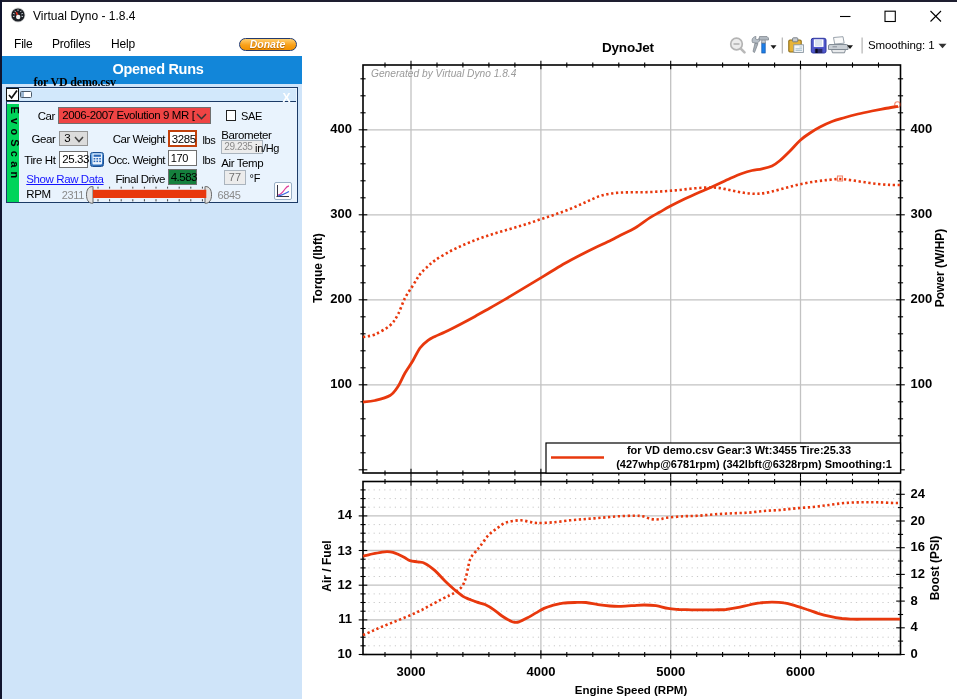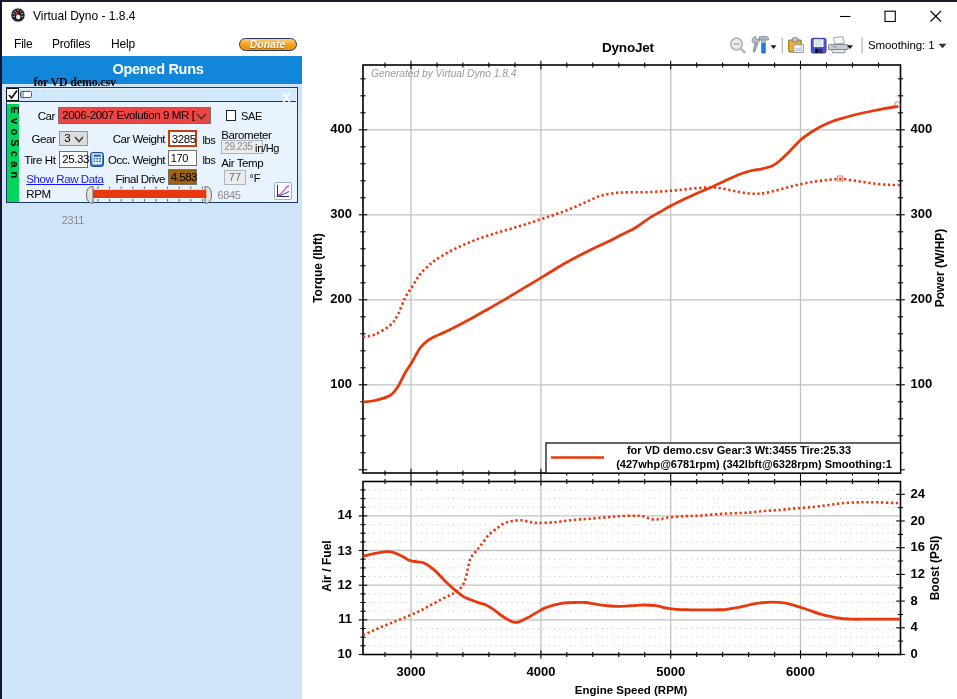--- a/index.html
+++ b/index.html
@@ -104,26 +104,26 @@
       <rect x="7.2" y="7.6" width="1.7" height="1.5"></rect>
     </g>
 </svg>
 <div class="abs" style="left:95px;top:154px;width:70px;text-align:right;font-size:11.5px;letter-spacing:-0.5px;">Occ. Weight</div>
 <div class="abs" style="left:167.7px;top:149.8px;width:29.3px;height:16.2px;background:#fff;border:1px solid #707070;font-size:11px;letter-spacing:-0.3px;line-height:14.2px;padding-left:2px;">170</div>
 <div class="abs" style="left:202.4px;top:154px;font-size:11px;letter-spacing:-0.3px;">lbs</div>
 <div class="abs" style="left:221.3px;top:156.9px;font-size:11.5px;letter-spacing:-0.4px;">Air Temp</div>
 
 <div class="abs" style="left:26.3px;top:173px;font-size:11.5px;letter-spacing:-0.4px;color:#1414ff;text-decoration:underline;">Show Raw Data</div>
 <div class="abs" style="left:95px;top:172.8px;width:70px;text-align:right;font-size:11.5px;letter-spacing:-0.5px;">Final Drive</div>
-<div class="abs" style="left:167.7px;top:168.8px;width:29.3px;height:16.6px;background:#a16207;border:1px solid #707070;font-size:11.5px;letter-spacing:-0.5px;line-height:14.6px;padding-left:2px;">4.583</div>
+<div class="abs" style="left:167.7px;top:168.8px;width:29.3px;height:16.6px;background:#15803d;border:1px solid #707070;font-size:11.5px;letter-spacing:-0.5px;line-height:14.6px;padding-left:2px;">4.583</div>
 <div class="abs" style="left:223.6px;top:169.9px;width:22.6px;height:15.5px;background:#ececec;border:1px solid #aab4be;font-size:11px;line-height:13.5px;text-align:center;color:#707070;">77</div>
 <div class="abs" style="left:249.4px;top:171.8px;font-size:11px;">°F</div>
 
 <div class="abs" style="left:26.3px;top:188.3px;font-size:11.5px;letter-spacing:-0.4px;">RPM</div>
-<div class="abs" style="left:61.8px;top:188.5px;font-size:11px;letter-spacing:-0.4px;color:#8a8a8a;margin-top:25px;">2311</div>
+<div class="abs" style="left:61.8px;top:188.5px;font-size:11px;letter-spacing:-0.4px;color:#8a8a8a;">2311</div>
 <svg class="abs" style="left:83.7px;top:186px;" width="130" height="18" viewBox="0 0 130 18">
 <g stroke="#666" stroke-width="1">
 <path d="M8.5 0.5 C4.5 0.5 2.5 4 2.5 8.8 C2.5 13.8 4.5 17.3 8.5 17.3 L9 17.3 L9 0.5 Z" fill="#e2e2e2"></path>
 <path d="M121.5 0.5 C125.5 0.5 127.5 4 127.5 8.8 C127.5 13.8 125.5 17.3 121.5 17.3 L121 17.3 L121 0.5 Z" fill="#e2e2e2"></path>
 </g>
 <rect x="9" y="3.8" width="113.3" height="8.2" fill="#e8380d"></rect>
 <g stroke="#444" stroke-width="1">
 <line x1="14" y1="0.7" x2="14" y2="2.6"></line>
       <line x1="14" y1="13.2" x2="14" y2="15.4"></line>
 <line x1="25.6" y1="0.7" x2="25.6" y2="2.6"></line>

